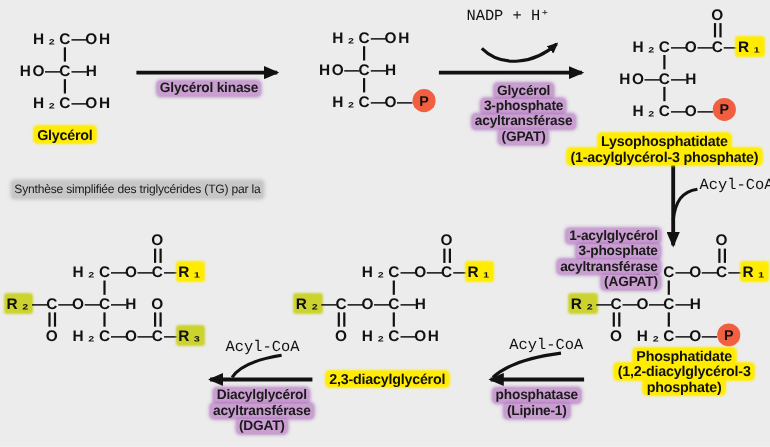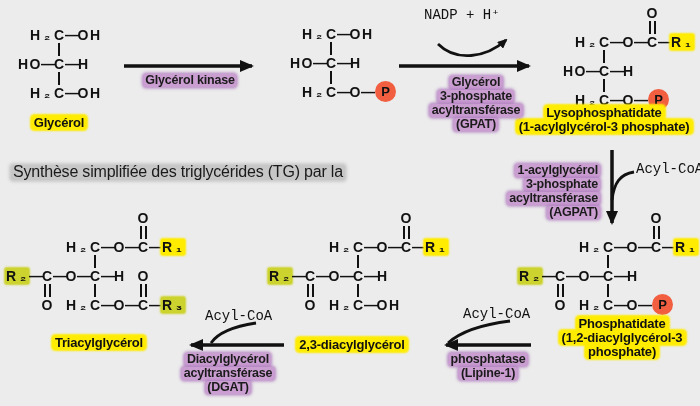--- a/index.html
+++ b/index.html
@@ -24,25 +24,25 @@
            background:#f15f40;display:flex;align-items:center;justify-content:center;
            font-weight:bold;font-size:13px;color:#111;}
 
   
   .hl-line{display:block;width:fit-content;padding:0 2px;border-radius:3px;
            font-weight:bold;font-size:12.5px;line-height:13px;letter-spacing:-0.2px;margin:0 auto 1px;}
   .clabel{position:absolute;transform:translateX(-50%);text-align:center;z-index:3;white-space:nowrap;}
   .clabel .hl-line{background:#ffec00;box-shadow:0 0 2px 1.5px #ffec00;color:#111;font-size:13px;}
   .elabel{position:absolute;transform:translateX(-50%);text-align:center;z-index:3;white-space:nowrap;}
   .elabel .hl-line{background:#cb9ed2;box-shadow:0 0 3px 1.5px rgba(176,124,192,.85);color:#1b1b1b;}
-  .elabel.ralign{transform:none;text-align:left;}
+  .elabel.ralign{transform:none;text-align:left;margin-top:44px;}
   .elabel.ralign .hl-line{margin:0 0 1px auto;}
   .title{position:absolute;left:11px;top:165px;z-index:3;white-space:nowrap;}
   .title .hl-line{background:#c7c7c7;box-shadow:0 0 3px 1.5px rgba(199,199,199,.9);
-                  font-weight:400;font-size:16px;line-height:14.5px;margin:0 0 2px 0;color:#1a1a1a;}
+                  font-weight:400;font-size:11px;line-height:14.5px;margin:0 0 2px 0;color:#1a1a1a;}
   .cof{position:absolute;z-index:3;font-size:14px;color:#111;white-space:nowrap;font-family:Liberation Mono, monospace;}
 </style>
 </head>
 <body>
 
 <div class="stage">
 
   <svg class="arrows" width="700" height="406" viewBox="0 0 700 406">
     <defs>
       <marker id="ah" markerUnits="userSpaceOnUse" markerWidth="14" markerHeight="12" refX="12" refY="6" orient="auto">
@@ -553,34 +553,31 @@
         <span class="seg r3">
           <span class="c">R</span>
           <span class="c">₃</span>
         </span>
       </div>
     </div>
 
   <div class="clabel" style="left:59px;top:116px">
       <span class="hl-line">Glycérol</span>
     </div>
-  <div class="clabel" style="left:604px;top:106px">
+  <div class="clabel" style="left:604px;top:122px">
       <span class="hl-line">Lysophosphatidate</span>
       <span class="hl-line">(1-acylglycérol-3 phosphate)</span>
     </div>
   <div class="clabel" style="left:622px;top:317px">
       <span class="hl-line">Phosphatidate</span>
       <span class="hl-line">(1,2-diacylglycérol-3</span>
       <span class="hl-line">phosphate)</span>
     </div>
   <div class="clabel" style="left:352px;top:338px">
       <span class="hl-line">2,3-diacylglycérol</span>
-    </div>
-  <div class="clabel" style="left:99px;top:336px">
-      <span class="hl-line">Triacylglycérol</span>
     </div>
 
   <div class="elabel" style="left:190px;top:74px">
       <span class="hl-line">Glycérol kinase</span>
     </div>
   <div class="elabel" style="left:476px;top:76px">
       <span class="hl-line">Glycérol</span>
       <span class="hl-line">3-phosphate</span>
       <span class="hl-line">acyltransférase</span>
       <span class="hl-line">(GPAT)</span>
@@ -588,21 +585,21 @@
   <div class="elabel ralign" style="right:100px;top:164px">
       <span class="hl-line">1-acylglycérol</span>
       <span class="hl-line">3-phosphate</span>
       <span class="hl-line">acyltransférase</span>
       <span class="hl-line">(AGPAT)</span>
     </div>
   <div class="elabel" style="left:488px;top:353px">
       <span class="hl-line">phosphatase</span>
       <span class="hl-line">(Lipine-1)</span>
     </div>
-  <div class="elabel" style="left:228px;top:353px">
+  <div class="elabel" style="left:238px;top:353px">
       <span class="hl-line">Diacylglycérol</span>
       <span class="hl-line">acyltransférase</span>
       <span class="hl-line">(DGAT)</span>
     </div>
 
   <div class="cof" style="left:424px;top:6px">NADP + H⁺</div>
   <div class="cof" style="left:636px;top:161px">Acyl-CoA</div>
   <div class="cof" style="left:463px;top:306px">Acyl-CoA</div>
   <div class="cof" style="left:205px;top:308px">Acyl-CoA</div>
 

